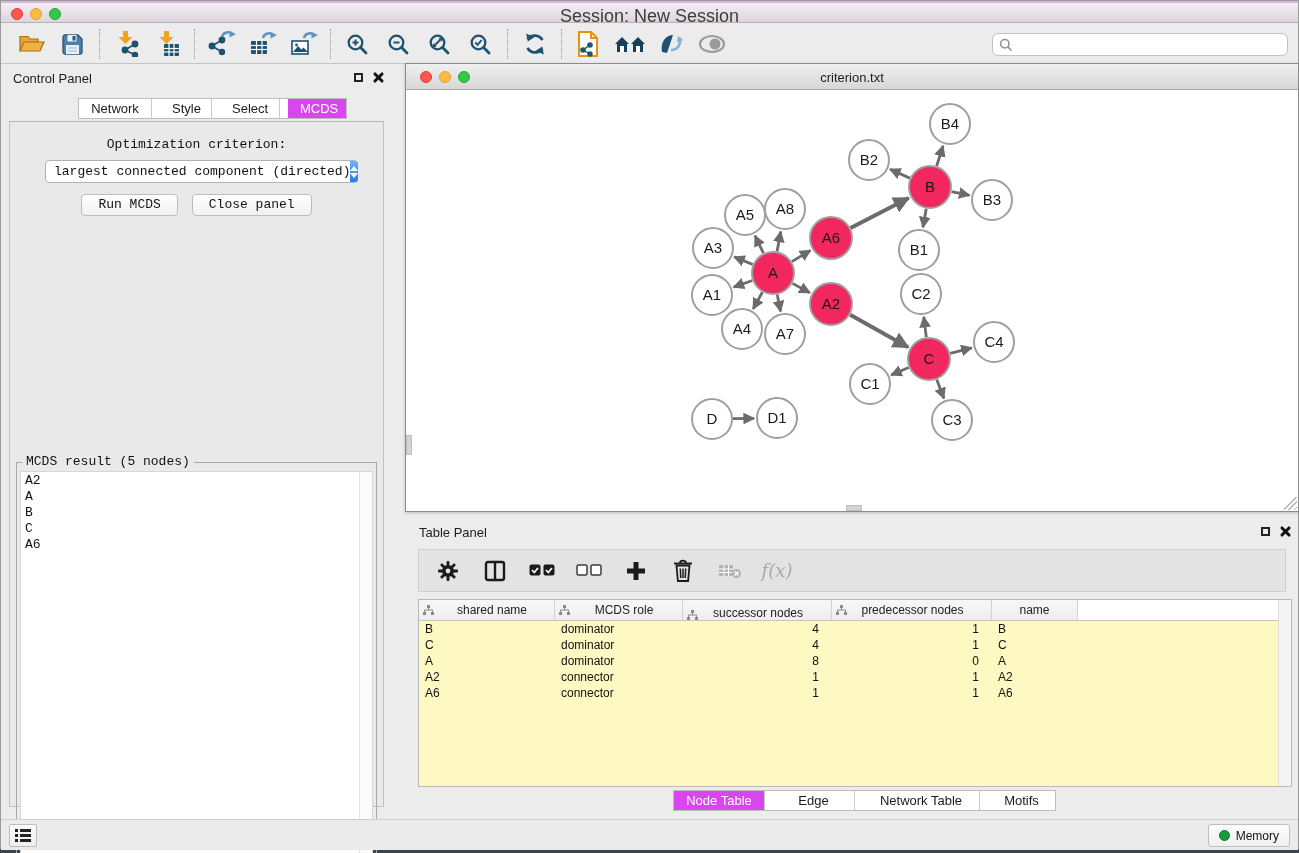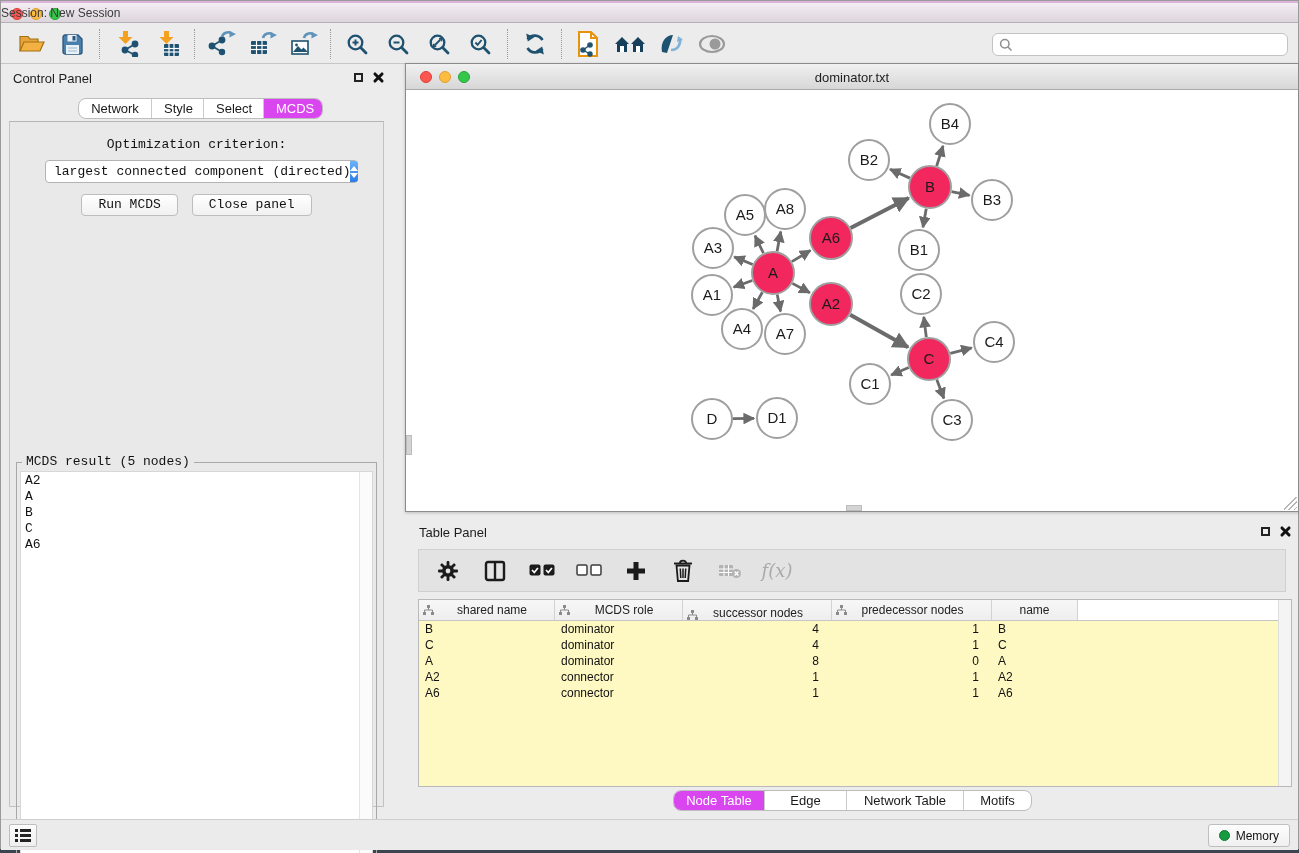--- a/index.html
+++ b/index.html
@@ -3,21 +3,21 @@
 <meta charset="utf-8">
 <style>
   * { box-sizing: border-box; margin:0; padding:0; }
   html,body { width:1299px; height:853px; overflow:hidden; }
   body { font-family:"Liberation Sans", sans-serif; background:#3a4550; }
   .app { position:absolute; left:0; top:0; width:1299px; height:849px; background:#ececec; border:1px solid #9a9a9a; }
 
   
   .titlebar { position:absolute; left:0; top:0; width:100%; height:22px;
     background:linear-gradient(#f4eef4,#dcd6dc); border-top:2px solid #dcb3da; border-bottom:1px solid #b6b0b6; }
-  .titlebar .title { position:absolute; left:0; right:0; top:3px; font-size:12px; color:#3c3c3c; }
+  .titlebar .title { position:absolute; left:0; right:0; top:3px; text-align:center; font-size:18px; color:#3c3c3c; }
   .lights { position:absolute; left:10px; top:5px; display:flex; gap:7px; }
   .light { width:12px; height:12px; border-radius:50%; }
   .light.r { background:#fc5650; border:1px solid #dd3f38; }
   .light.y { background:#fdbc40; border:1px solid #dfa133; }
   .light.g { background:#34c84a; border:1px solid #27a338; }
 
   
   .toolbar { position:absolute; left:0; top:24px; width:100%; height:39px; background:#ececec;
     border-bottom:1px solid #c6c6c6; display:flex; align-items:center; padding-left:10px; }
   .tbtn { width:41px; height:34px; display:flex; align-items:center; justify-content:center; }
@@ -27,21 +27,21 @@
   .searchbox input { border:none; outline:none; flex:1; font-size:13px; height:18px; background:transparent; }
 
   
   .cpanel { position:absolute; left:0; top:64px; width:391px; height:748px; }
   .panel-head { position:absolute; left:12px; top:6px; font-size:13px; color:#1d1d1d; }
   .panel-icons { position:absolute; right:8px; top:7px; display:flex; gap:10px; align-items:center; }
   .float-ico { width:9px; height:9px; border:2px solid #222; }
   .close-ico { width:11px; height:11px; position:relative; }
   .close-ico:before,.close-ico:after{ content:""; position:absolute; left:-1px; top:4px; width:13px; height:3px; background:#111; border-radius:2px; }
   .close-ico:before{ transform:rotate(45deg);} .close-ico:after{ transform:rotate(-45deg);}
-  .seg { display:flex; border:1px solid #bdbdbd; border-radius:8px; overflow:hidden; background:#fff; height:21px; }
+  .seg { display:flex; border:1px solid #bdbdbd; border-radius:0; overflow:hidden; background:#fff; height:21px;gap:8px; }
   .seg .tab { font-size:13px; color:#1a1a1a; padding:2px 12px 0; border-right:1px solid #cacaca; cursor:default; text-align:center; }
   .seg .tab:last-child { border-right:none; }
   .seg .tab.sel { background:#d946ef; color:#fff; }
   .cpanel .seg { position:absolute; left:77px; top:33px; }
   .cbody { position:absolute; left:8px; top:56px; width:375px; height:686px; background:#e9e9e9;
     border:1px solid #c2c2c2; border-top-color:#b5b5b5;font-family:Liberation Mono, monospace; }
   .optlabel { position:absolute; left:0; right:0; top:15px; text-align:center; font-size:13px; color:#111; }
   .dropdown { position:absolute; left:35px; top:38px; width:313px; height:23px; background:#fff;
     border:1px solid #b3b3b3; border-radius:4px; display:flex; align-items:center; }
   .dropdown .dval { flex:1; font-size:13px; padding-left:8px; color:#111; white-space:nowrap; }
@@ -320,21 +320,21 @@
     </div>
   </div>
 
   <div class="netwin">
     <div class="net-titlebar">
       <div class="lights">
         <div class="light r"></div>
         <div class="light y"></div>
         <div class="light g"></div>
       </div>
-      <div class="net-title">dominator.txt</div>
+      <div class="net-title">criterion.txt</div>
     </div>
     <div class="canvas">
       <svg width="892" height="421" viewBox="0 0 892 421">
           <defs>
             <marker id="arw" viewBox="0 0 10 10" refX="9" refY="5" markerWidth="4.2" markerHeight="4.2" orient="auto">
               <path d="M0 0 L10 5 L0 10 Z" fill="#6b6b6b"></path>
             </marker>
           </defs>
           <line x1="357.43552055171415" y1="163.18786399997927" x2="348.999228514117" y2="145.7126876363853" stroke="#6b6b6b" stroke-width="2.8" marker-end="url(#arw)"></line>
           <line x1="371.05434777110406" y1="161.37681188744492" x2="374.76136369384574" y2="141.6060602994894" stroke="#6b6b6b" stroke-width="2.8" marker-end="url(#arw)"></line>

